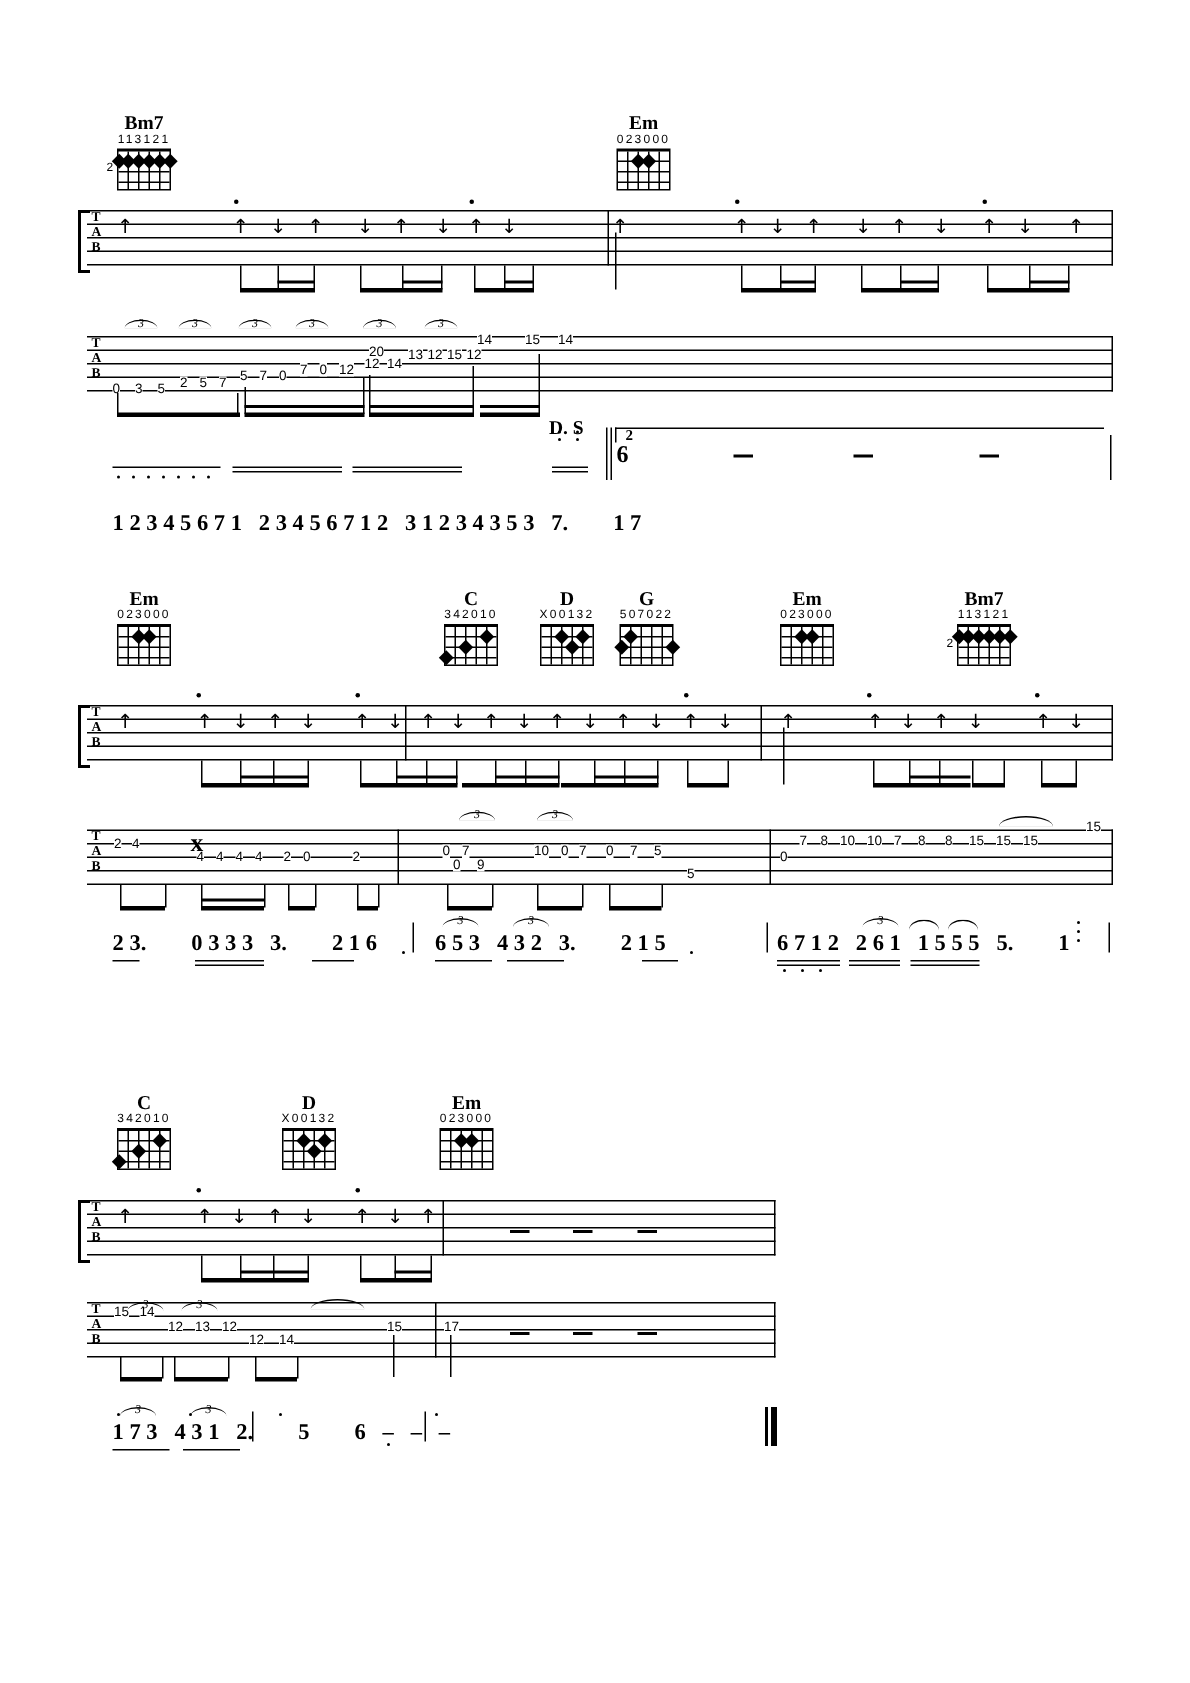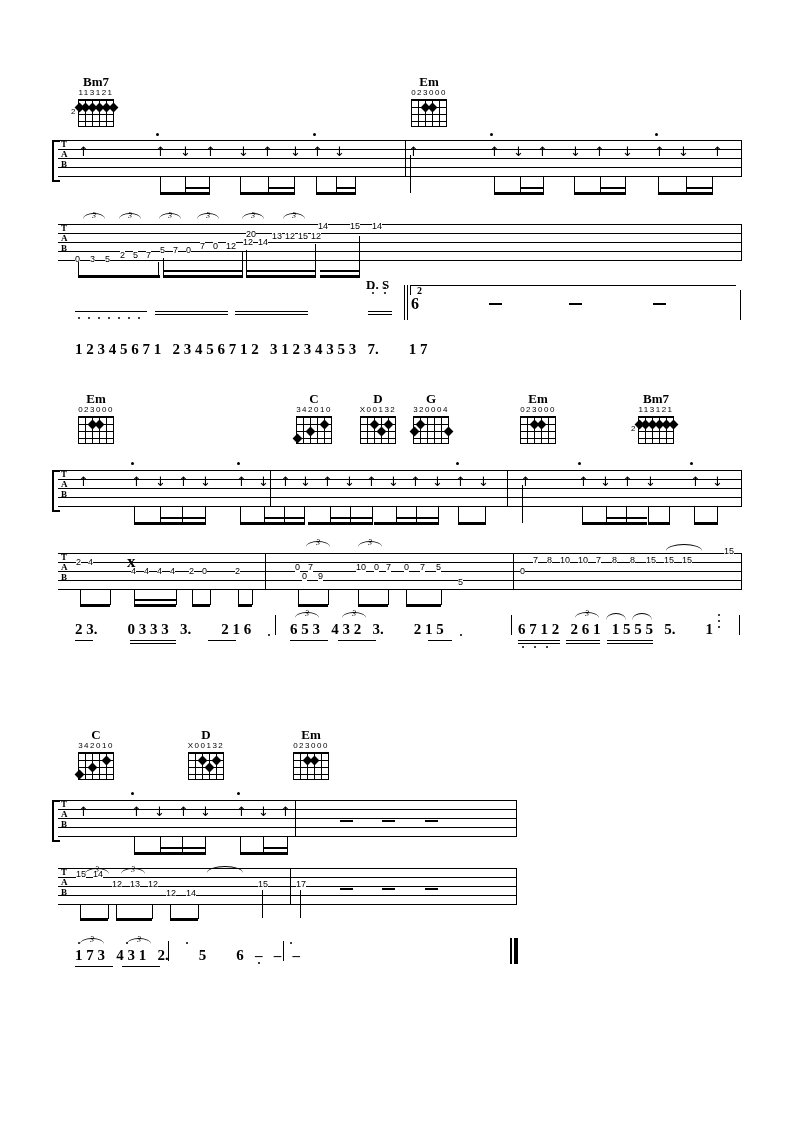--- a/index.html
+++ b/index.html
@@ -299,21 +299,21 @@
         <div class="h" style="top:20px"></div>
         <div class="dot" style="left:10px; top:3px;"></div>
         <div class="dot" style="left:24px; top:3px;"></div>
         <div class="dot" style="left:17px; top:10px;"></div>
       </div>
     </div>
   </div>
 
   <div class="chord" style="left:405px; top:392px;">
     <div class="chord-name">G</div>
-    <div class="chord-fingers">320004</div>
+    <div class="chord-fingers">507022</div>
     <div class="grid-wrap">
       <div class="grid">
         <div class="v" style="left:6px"></div>
           <div class="v" style="left:13px"></div>
         <div class="v" style="left:20px"></div>
           <div class="v" style="left:27px"></div>
         <div class="h" style="top:6px"></div>
           <div class="h" style="top:13px"></div>
         <div class="h" style="top:20px"></div>
         <div class="dot" style="left:-3px; top:10px;"></div>

